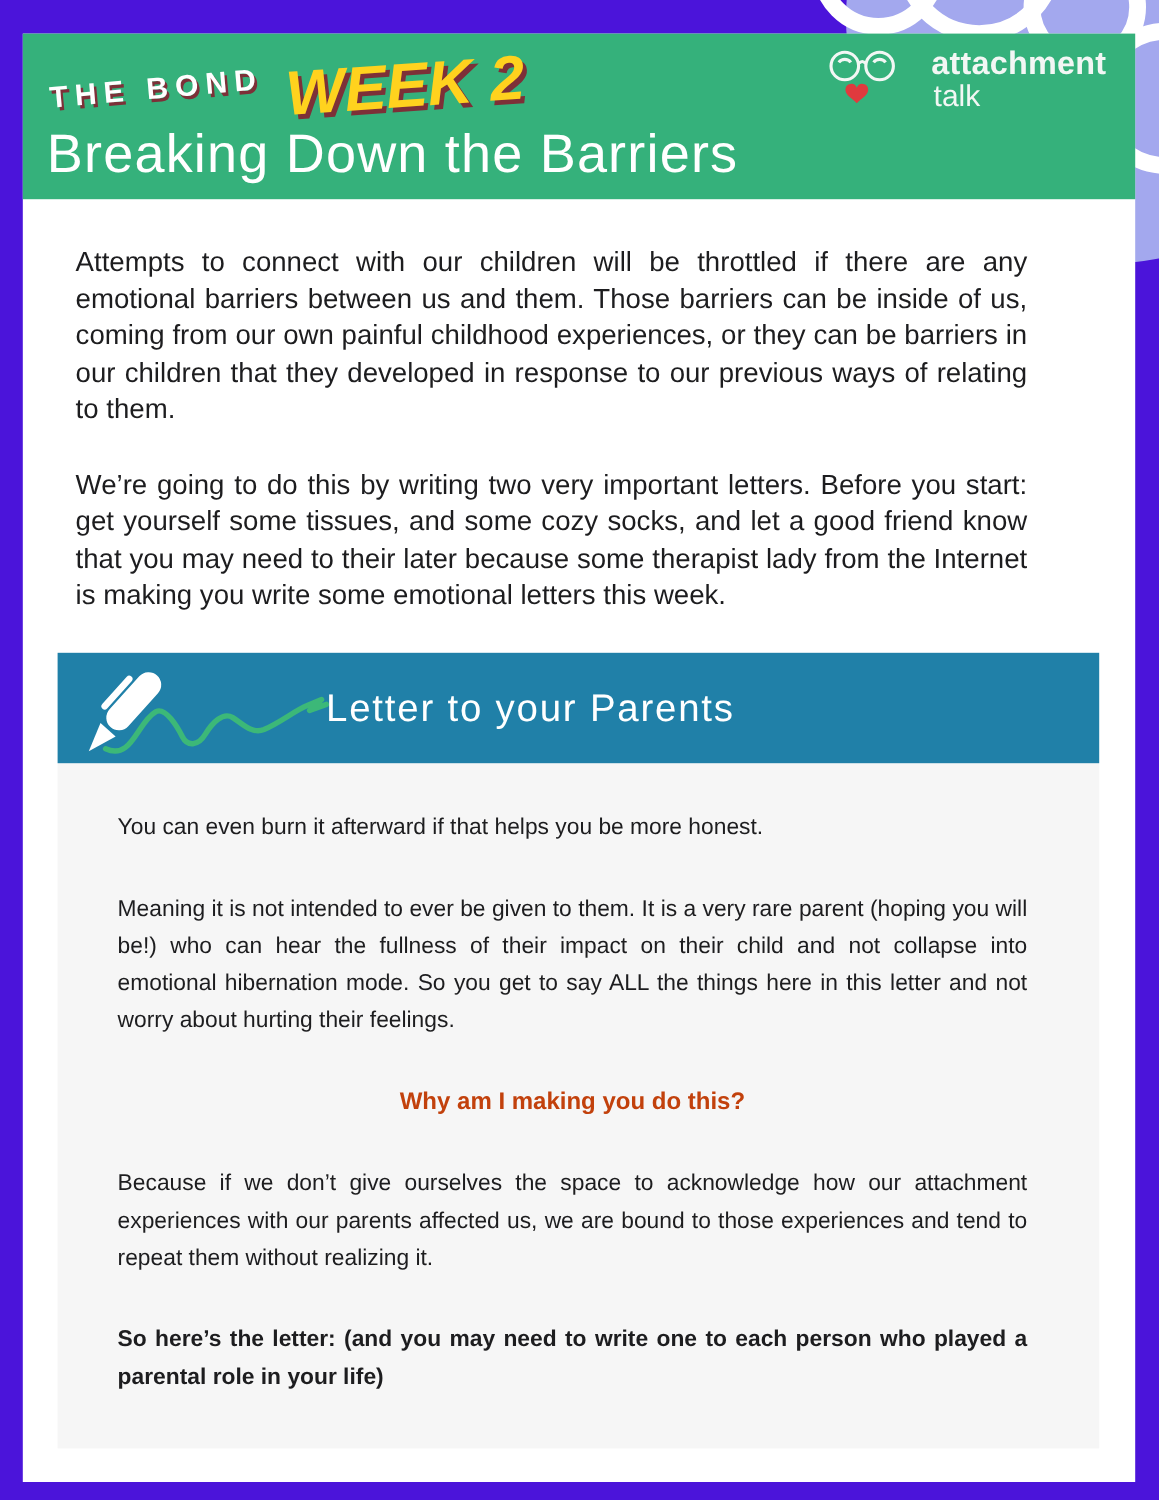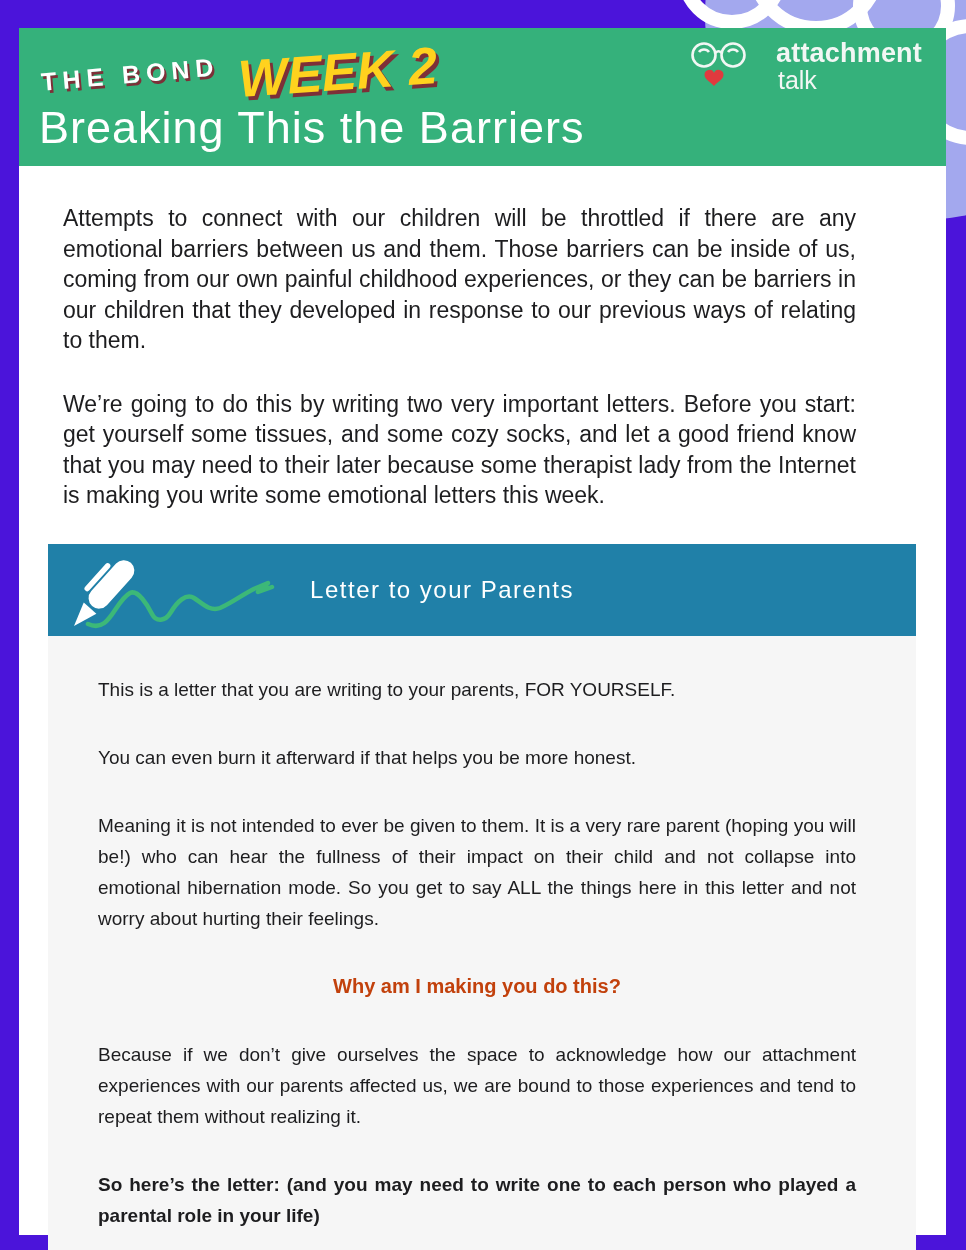--- a/index.html
+++ b/index.html
@@ -89,21 +89,21 @@
   }
   .banner{
     position:relative;
     height:92px;
     background:var(--banner-teal);
     overflow:hidden;
   }
   .banner-title{
     position:absolute;left:50%;top:50%;
     transform:translate(-50%,-50%) translateX(-40px);
-    color:#ffffff;font-size:24px;font-weight:400;letter-spacing:1.5px;
+    color:#ffffff;font-size:32px;font-weight:400;letter-spacing:1.5px;
     white-space:nowrap;
   }
   .pen-art{position:absolute;left:10px;top:4px;}
   .card{
     background:var(--card-gray);
     padding:38px 60px 44px 50px;
     min-height:528px;
   }
   .card p{
     font-size:19px;line-height:31px;
@@ -150,21 +150,21 @@
             <path d="M38,12 A6.2,6.2 0 0 1 48,12"></path>
           </g>
           <path d="M24 46 C19.5 41 14.5 39.5 14.5 34.5 a4.9 4.9 0 0 1 9.5 -1.4 a4.9 4.9 0 0 1 9.5 1.4 c0 5 -5 6.5 -9.5 11.5 z" fill="#e03a3e"></path>
         </svg>
         <div class="logo-text">
           <div class="logo-word1">attachment</div>
           <div class="logo-word2">talk</div>
         </div>
       </div>
 
-      <h1 class="page-title">Breaking This the Barriers</h1>
+      <h1 class="page-title">Breaking Down the Barriers</h1>
     </header>
 
     <section class="intro">
       <p>Attempts to connect with our children will be throttled if there are any emotional barriers between us and them. Those barriers can be inside of us, coming from our own painful childhood experiences, or they can be barriers in our children that they developed in response to our previous ways of relating to them.</p>
       <p>We’re going to do this by writing two very important letters. Before you start: get yourself some tissues, and some cozy socks, and let a good friend know that you may need to their later because some therapist lady from the Internet is making you write some emotional letters this week.</p>
     </section>
 
     <section class="letter-section">
 
       <div class="banner">
@@ -173,21 +173,20 @@
           <g transform="translate(16,78) rotate(-48)">
             <path d="M0,0 L24,-8.5 L24,8.5 Z" fill="#ffffff"></path>
             <rect x="27" y="-10.5" width="58" height="21" rx="10.5" fill="#ffffff"></rect>
             <rect x="34" y="-18" width="36" height="5.5" rx="2.75" fill="#ffffff"></rect>
           </g>
         </svg>
         <span class="banner-title">Letter to your Parents</span>
       </div>
 
       <div class="card">
-        <p>This is a letter that you are writing to your parents, FOR YOURSELF.</p>
         <p>You can even burn it afterward if that helps you be more honest.</p>
         <p>Meaning it is not intended to ever be given to them. It is a very rare parent (hoping you will be!) who can hear the fullness of their impact on their child and not collapse into emotional hibernation mode. So you get to say ALL the things here in this letter and not worry about hurting their feelings.</p>
         <p class="bold">Why am I making you do this?</p>
         <p>Because if we don’t give ourselves the space to acknowledge how our attachment experiences with our parents affected us, we are bound to those experiences and tend to repeat them without realizing it.</p>
         <p>So here’s the letter: (and you may need to write one to each person who played a parental role in your life)</p>
       </div>
 
     </section>
   </div>
 </div>

